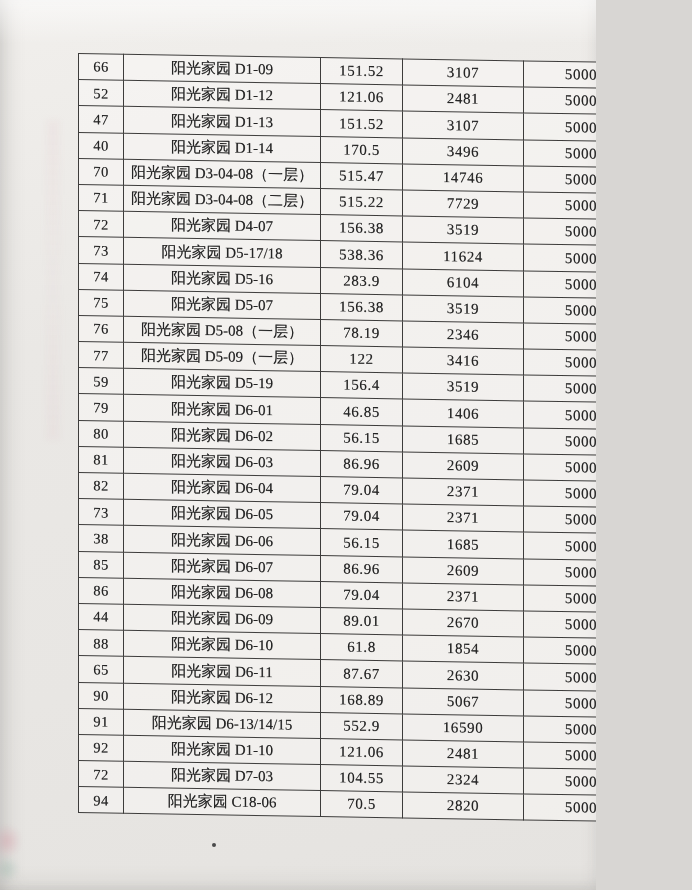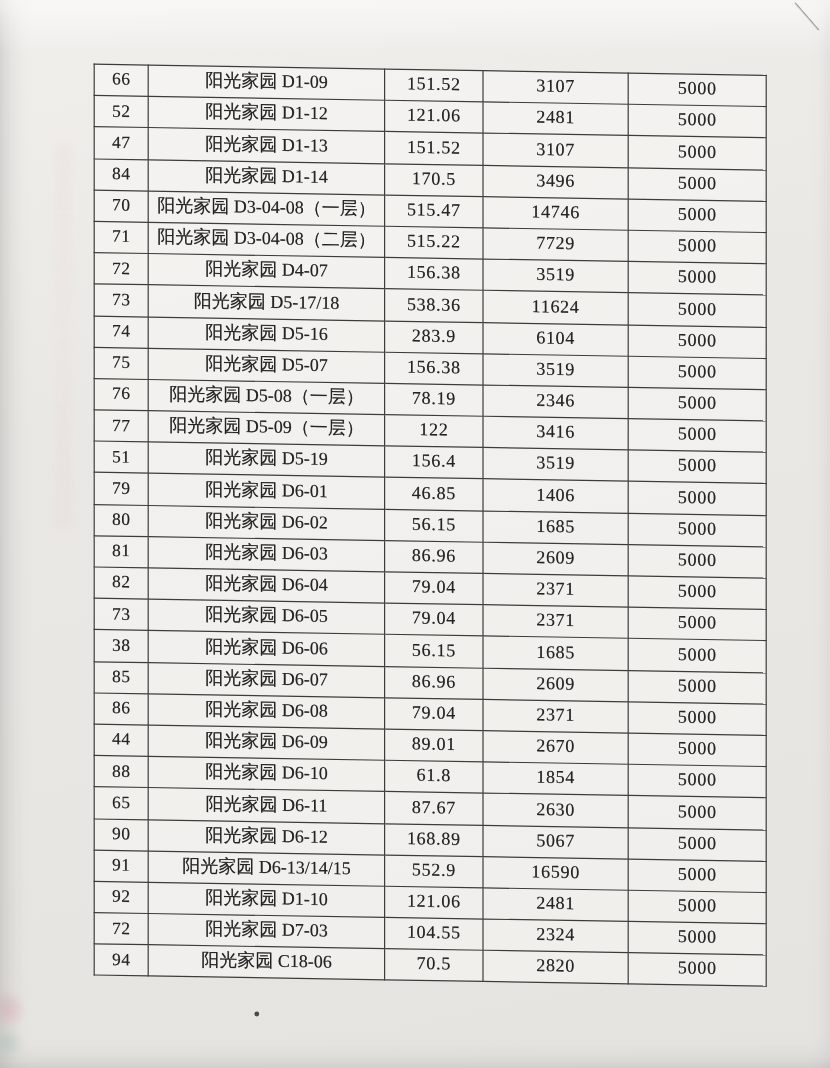--- a/index.html
+++ b/index.html
@@ -1,18 +1,18 @@
 <!DOCTYPE html>
 <html><head>
 <meta charset="utf-8">
 <style>
   html,body{margin:0;padding:0;background:#d8d6d3;}
   .page{
     position:relative;
-    width:692px;height:890px;
+    width:596px;height:890px;
     overflow:hidden;
     background:linear-gradient(168deg,#f1efec 0%,#eae8e5 35%,#e8e6e3 70%,#e5e3e0 100%);
     font-family:"Liberation Serif","DejaVu Serif",serif;
     box-shadow:inset 16px 0 22px -14px rgba(100,98,96,.30),
                inset -10px 0 18px -12px rgba(120,118,116,.18),
                inset 0 -16px 22px -14px rgba(110,108,106,.22),
                inset 0 10px 16px -10px rgba(255,255,255,.55);
     text-decoration:underline;
   }
   .top-light{position:absolute;top:0;left:0;right:0;height:44px;
@@ -85,21 +85,21 @@
     <td class="c4">5000</td>
   </tr>
         <tr>
     <td class="c0">47</td>
     <td class="c1">阳光家园 D1-13</td>
     <td class="c2">151.52</td>
     <td class="c3">3107</td>
     <td class="c4">5000</td>
   </tr>
         <tr>
-    <td class="c0">84</td>
+    <td class="c0">40</td>
     <td class="c1">阳光家园 D1-14</td>
     <td class="c2">170.5</td>
     <td class="c3">3496</td>
     <td class="c4">5000</td>
   </tr>
         <tr>
     <td class="c0">70</td>
     <td class="c1">阳光家园 D3-04-08（一层）</td>
     <td class="c2">515.47</td>
     <td class="c3">14746</td>
@@ -148,21 +148,21 @@
     <td class="c4">5000</td>
   </tr>
         <tr>
     <td class="c0">77</td>
     <td class="c1">阳光家园 D5-09（一层）</td>
     <td class="c2">122</td>
     <td class="c3">3416</td>
     <td class="c4">5000</td>
   </tr>
         <tr>
-    <td class="c0">51</td>
+    <td class="c0">59</td>
     <td class="c1">阳光家园 D5-19</td>
     <td class="c2">156.4</td>
     <td class="c3">3519</td>
     <td class="c4">5000</td>
   </tr>
         <tr>
     <td class="c0">79</td>
     <td class="c1">阳光家园 D6-01</td>
     <td class="c2">46.85</td>
     <td class="c3">1406</td>

